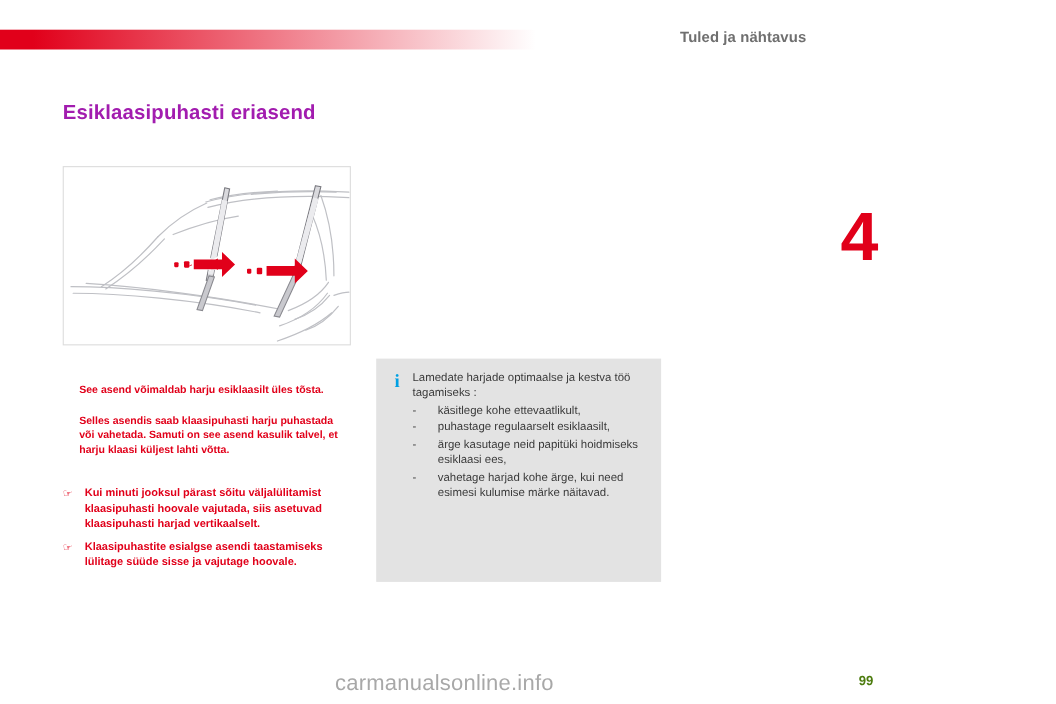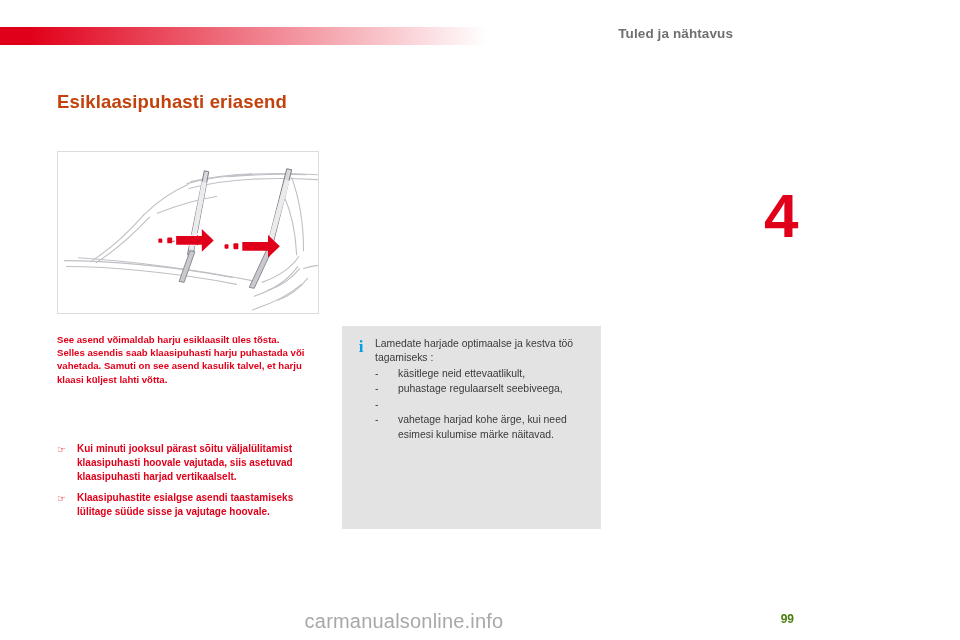--- a/index.html
+++ b/index.html
@@ -47,21 +47,21 @@
     line-height: 1;
     letter-spacing: -2px;
   }
 
   
   #page-title {
     position: absolute;
     left: 57px; top: 91px;
     font-size: 18.5px;
     font-weight: bold;
-    color: #c2410c;
+    color: #a21caf;
     letter-spacing: .15px;
   }
 
   
   #illustration {
     position: absolute;
     left: 57px; top: 151px;
     width: 262px; height: 163px;
     border: 1px solid #dcdcdc;
     background: #ffffff;
@@ -72,21 +72,21 @@
   
   #lead-text {
     position: absolute;
     left: 57px; top: 333px;
     width: 268px;
     font-size: 9.6px;
     font-weight: bold;
     line-height: 13.2px;
     color: #e1001a;
   }
-  #lead-text p { margin: 0; }
+  #lead-text p { margin: 15px; }
 
   #bullet-list {
     position: absolute;
     left: 57px; top: 442px;
     width: 272px;
   }
   .bullet-row {
     display: flex;
     align-items: flex-start;
     margin-bottom: 6px;
@@ -271,28 +271,29 @@
       <span class="bullet-text">Klaasipuhastite esialgse asendi taastamiseks lülitage süüde sisse ja vajutage hoovale.</span>
     </div>
   </div>
 
   <div id="info-box">
     <div id="info-icon">i</div>
     <div id="info-heading">Lamedate harjade optimaalse ja kestva töö tagamiseks :</div>
     <div id="info-list">
       <div class="info-row">
         <span class="info-dash">-</span>
-        <span class="info-text">käsitlege neid ettevaatlikult,</span>
+        <span class="info-text">käsitlege kohe ettevaatlikult,</span>
       </div>
       <div class="info-row">
         <span class="info-dash">-</span>
-        <span class="info-text">puhastage regulaarselt seebiveega,</span>
+        <span class="info-text">puhastage regulaarselt esiklaasilt,</span>
       </div>
       <div class="info-row">
         <span class="info-dash">-</span>
+        <span class="info-text">ärge kasutage neid papitüki hoidmiseks esiklaasi ees,</span>
       </div>
       <div class="info-row">
         <span class="info-dash">-</span>
         <span class="info-text">vahetage harjad kohe ärge, kui need esimesi kulumise märke näitavad.</span>
       </div>
     </div>
   </div>
 
   <div id="watermark">carmanualsonline.info</div>
   <div id="page-number">99</div>

